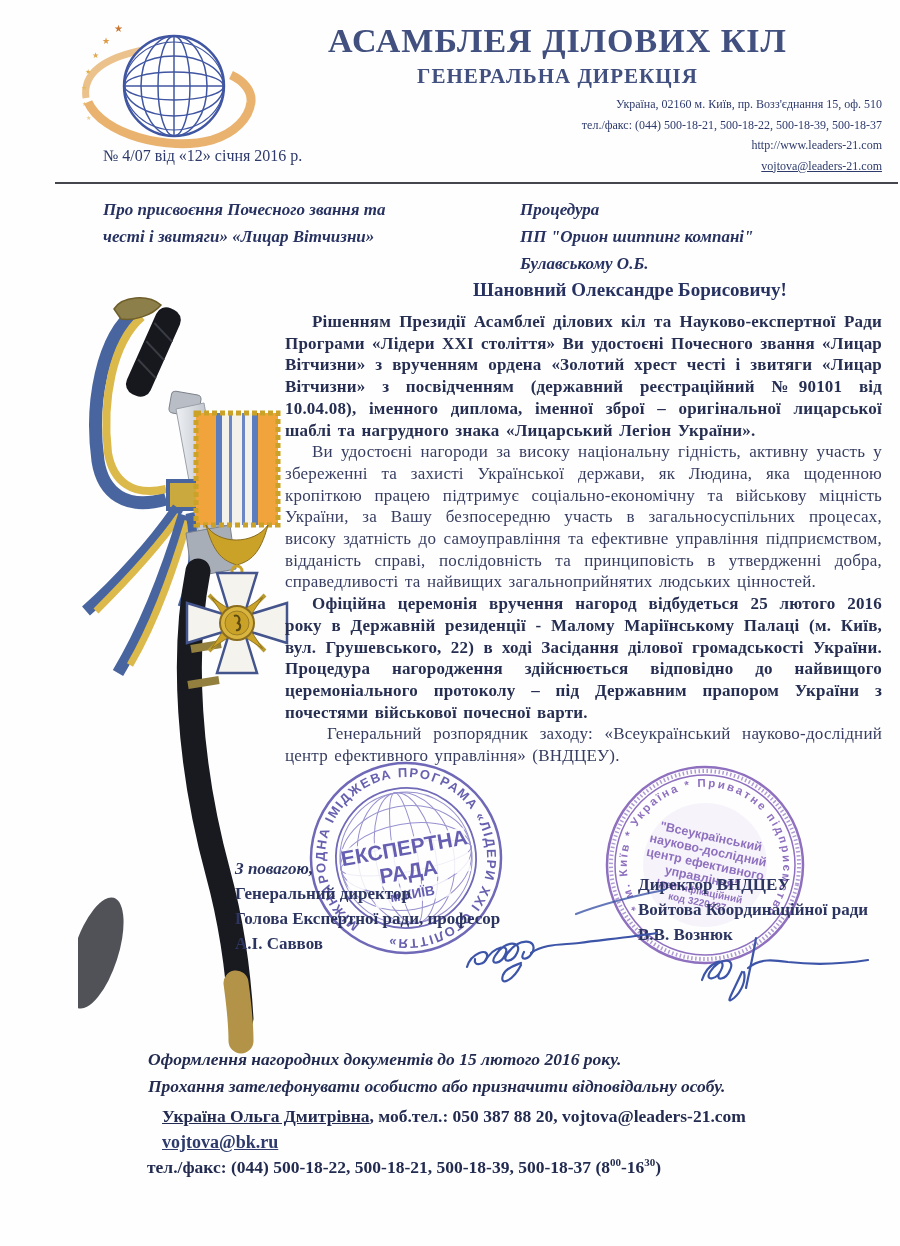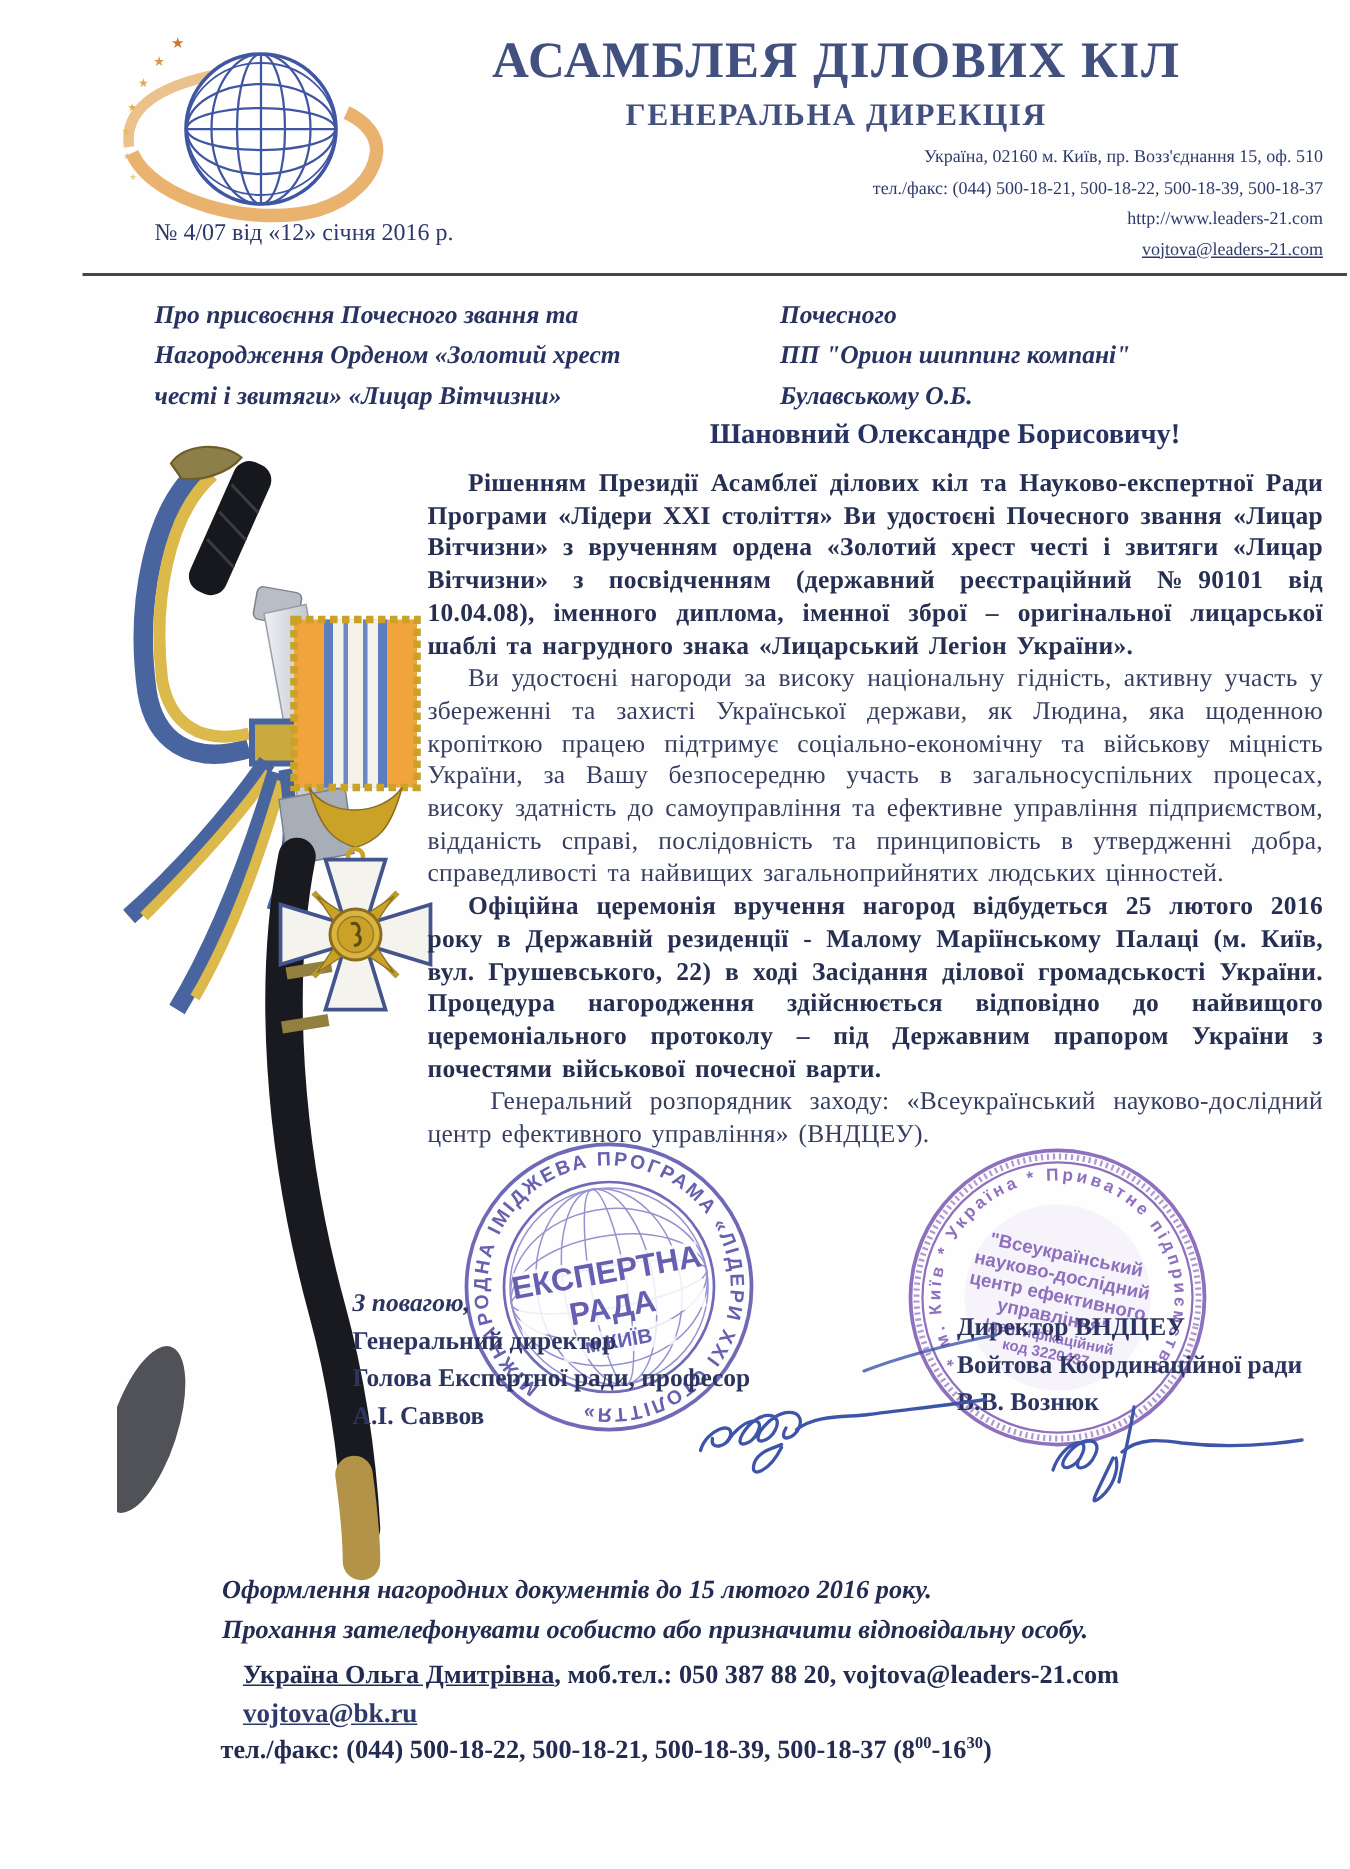--- a/index.html
+++ b/index.html
@@ -87,25 +87,24 @@
     <div>тел./факс: (044) 500-18-21, 500-18-22, 500-18-39, 500-18-37</div>
     <div>http://www.leaders-21.com</div>
     <div class="u">vojtova@leaders-21.com</div>
   </div>
 
   <div class="abs refline">№ 4/07 від «12» січня 2016 р.</div>
   <div class="abs hr"></div>
 
   <div class="abs subject">
     <div>Про присвоєння Почесного звання та</div>
-    <div>Нагородження Орденом «Золотий хрест</div>
     <div>честі і звитяги»  «Лицар Вітчизни»</div>
   </div>
   <div class="abs addressee">
-    <div>Почесного</div>
+    <div>Процедура</div>
     <div>ПП "Орион шиппинг компані"</div>
     <div>Булавському О.Б.</div>
   </div>
 
   <div class="abs salutation">Шановний Олександре Борисовичу!</div>
 
   <svg class="abs" style="left:78px; top:293px;" width="220" height="780" viewBox="0 0 220 780">
     <defs>
       <linearGradient id="bladeGrad" x1="0" y1="0" x2="1" y2="0">
         <stop offset="0" stop-color="#eef0f3"></stop>

